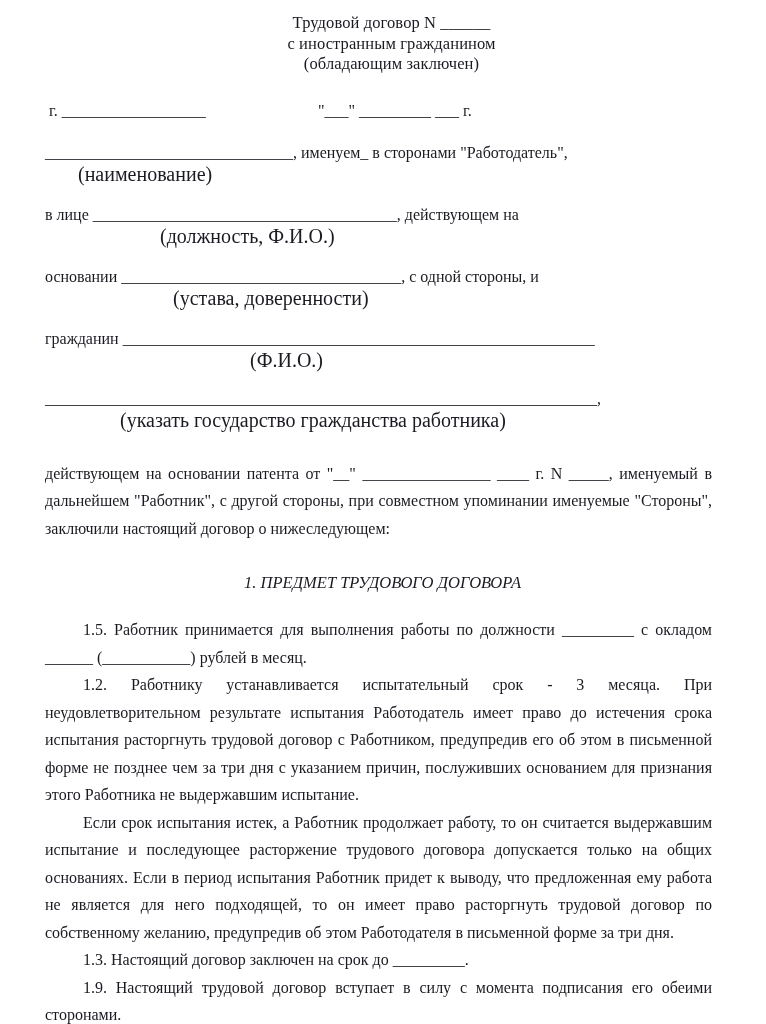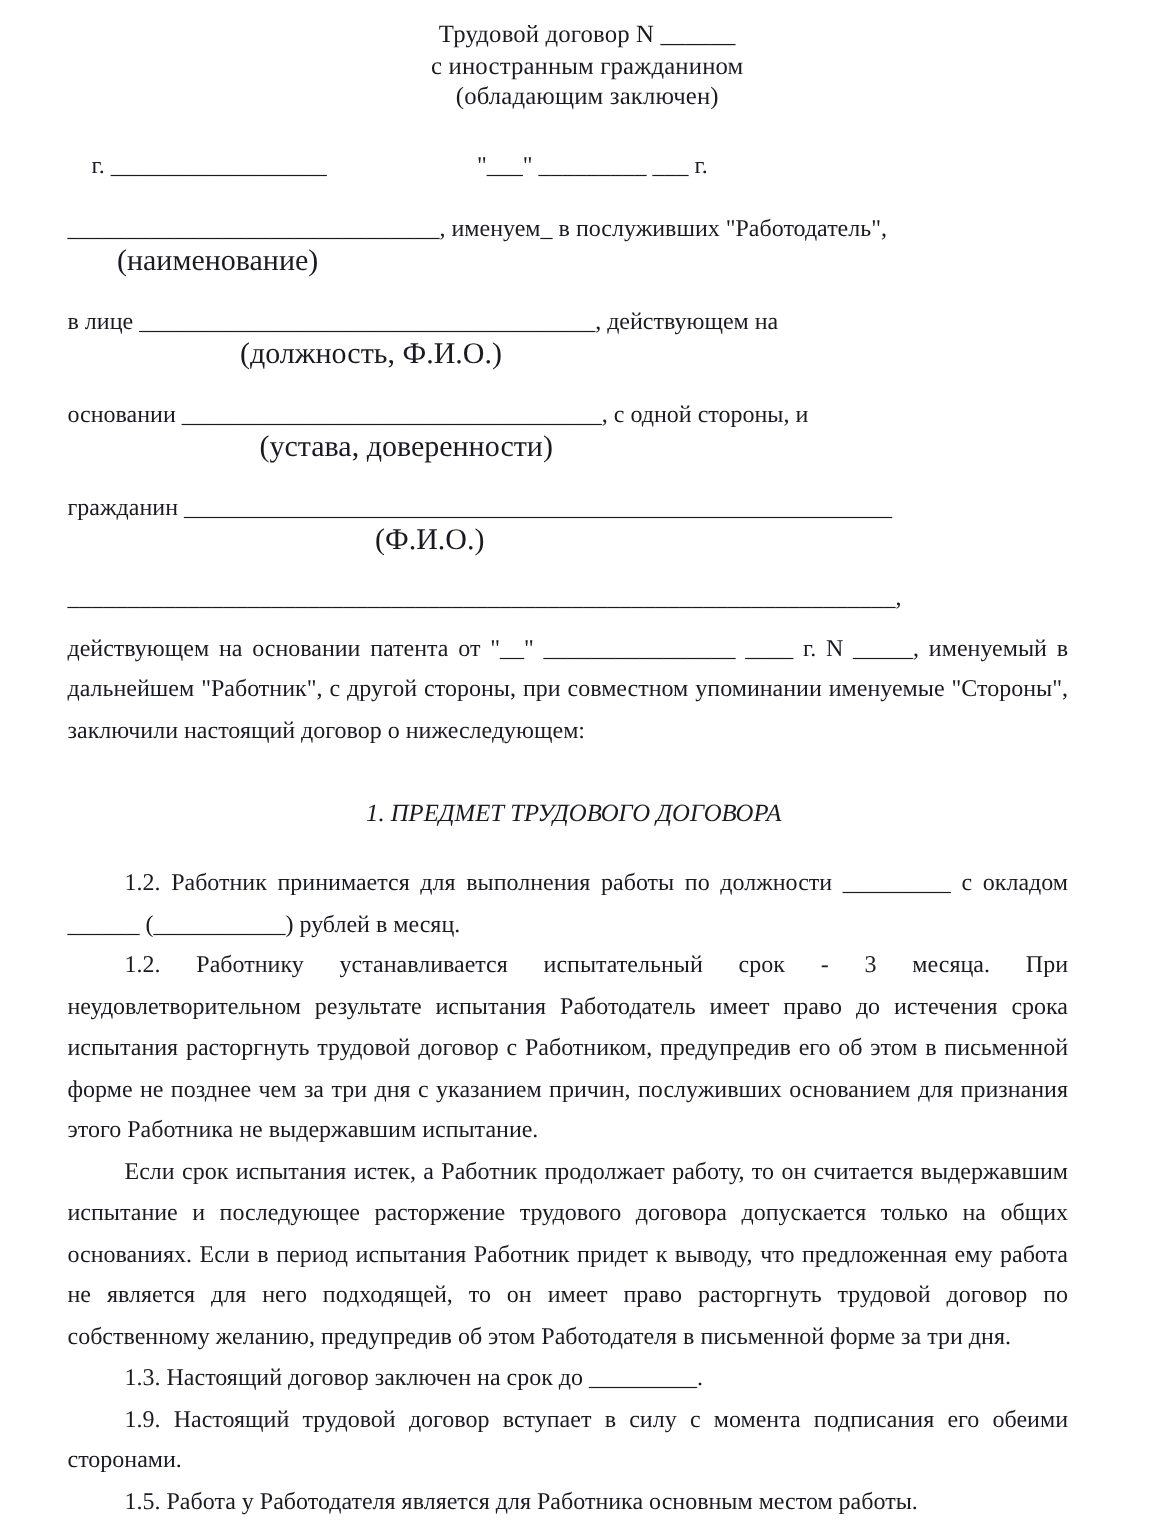--- a/index.html
+++ b/index.html
@@ -40,21 +40,21 @@
   .citydate {
     display: block;
     position: relative;
     margin-top: 25px;
     height: 22px;
     font-size: 16px;
     line-height: 22px;
   }
   .citydate .city {
     position: absolute;
-    left: 16px;
+    left: 4px;
     top: 0;
     white-space: pre;
     text-align: center;
   }
   .citydate .date {
     position: absolute;
     left: 273px;
     top: 0;
     white-space: pre;
   }
@@ -85,21 +85,21 @@
   
   .para {
     text-align: justify;
     text-justify: inter-word;
     font-size: 16px;
     line-height: 27.5px;
     margin: 0;
     padding-right: 26px;
   }
   .para.indent { text-indent: 38px; }
-  .para.lead { margin-top: 4px; }
+  .para.lead { margin-top: 24px; }
 
   
   .section-heading {
     text-align: center;
     font-size: 16.5px;
     line-height: 22px;
     margin-top: 30px;
     margin-bottom: 22px;
     white-space: pre;
     padding-right: 18px;
@@ -117,49 +117,50 @@
     <div class="title-line">с иностранным гражданином</div>
     <div class="title-line">(обладающим заключен)</div>
   </div>
 
   <div class="citydate">
     <span class="city">г. __________________</span>
     <span class="date">"___" _________ ___ г.</span>
   </div>
 
   <div class="fillrow">
-    <span class="rowline">_______________________________, именуем_ в послуживших "Работодатель",</span>
+    <span class="rowline">_______________________________, именуем_ в сторонами "Работодатель",</span>
     <span class="caption cap-ind-1">(наименование)</span>
   </div>
 
   <div class="fillrow">
     <span class="rowline">в лице ______________________________________, действующем на</span>
     <span class="caption cap-ind-2">(должность, Ф.И.О.)</span>
   </div>
 
   <div class="fillrow">
     <span class="rowline">основании ___________________________________, с одной стороны, и</span>
     <span class="caption cap-ind-3">(устава, доверенности)</span>
   </div>
 
   <div class="fillrow">
     <span class="rowline">гражданин ___________________________________________________________</span>
     <span class="caption cap-ind-4">(Ф.И.О.)</span>
   </div>
 
   <div class="fillrow tight">
     <span class="rowline">_____________________________________________________________________,</span>
+    <span class="caption cap-ind-5">(указать государство гражданства работника)</span>
   </div>
 
   <div class="gap-sm"></div>
 
   <p class="para lead">действующем на основании патента от "__" ________________ ____ г. N _____, именуемый в дальнейшем "Работник", с другой стороны, при совместном упоминании именуемые "Стороны", заключили настоящий договор о нижеследующем:</p>
 
   <div class="section-heading">1. ПРЕДМЕТ ТРУДОВОГО ДОГОВОРА</div>
 
-  <p class="para indent">1.2. Работник принимается для выполнения работы по должности _________ с окладом ______ (___________) рублей в месяц.</p>
+  <p class="para indent">1.5. Работник принимается для выполнения работы по должности _________ с окладом ______ (___________) рублей в месяц.</p>
   <p class="para indent">1.2. Работнику устанавливается испытательный срок - 3 месяца. При неудовлетворительном результате испытания Работодатель имеет право до истечения срока испытания расторгнуть трудовой договор с Работником, предупредив его об этом в письменной форме не позднее чем за три дня с указанием причин, послуживших основанием для признания этого Работника не выдержавшим испытание.</p>
   <p class="para indent">Если срок испытания истек, а Работник продолжает работу, то он считается выдержавшим испытание и последующее расторжение трудового договора допускается только на общих основаниях. Если в период испытания Работник придет к выводу, что предложенная ему работа не является для него подходящей, то он имеет право расторгнуть трудовой договор по собственному желанию, предупредив об этом Работодателя в письменной форме за три дня.</p>
   <p class="para indent">1.3. Настоящий договор заключен на срок до _________.</p>
   <p class="para indent">1.9. Настоящий трудовой договор вступает в силу с момента подписания его обеими сторонами.</p>
   <p class="para indent">1.5. Работа у Работодателя является для Работника основным местом работы.</p>
 
 </div>
 
 </body></html>

